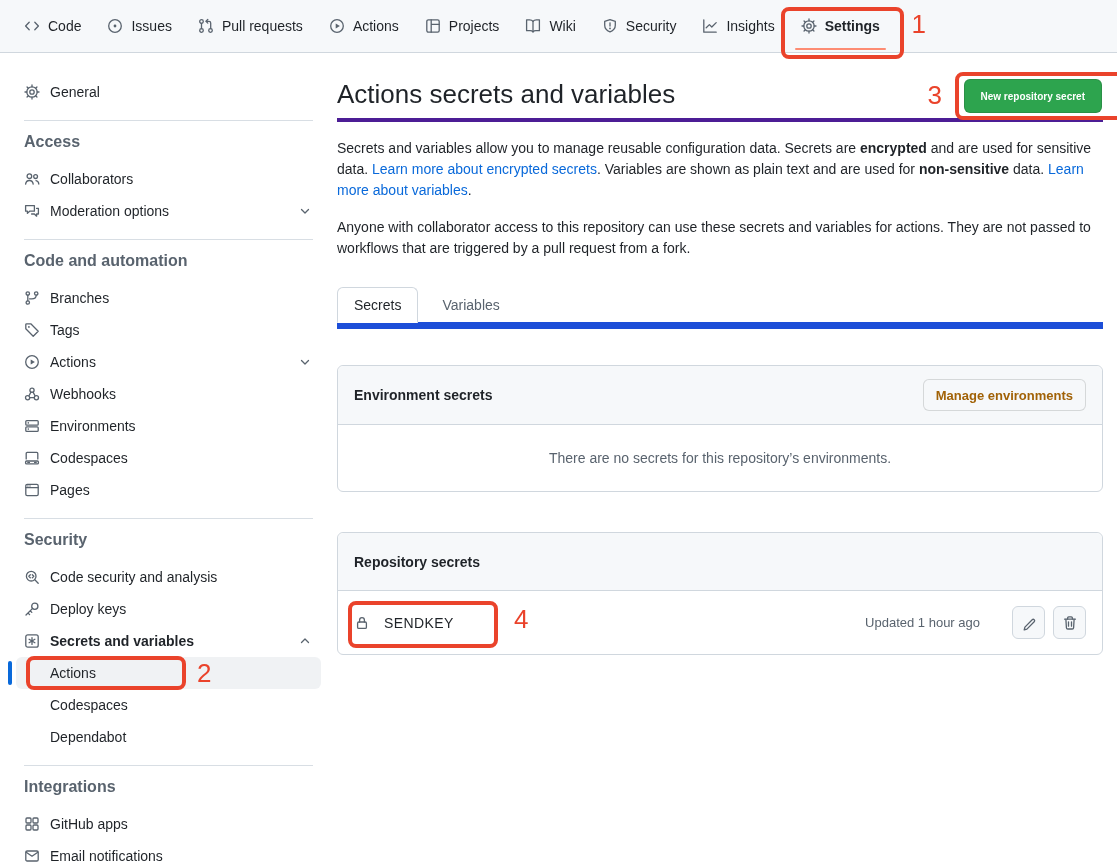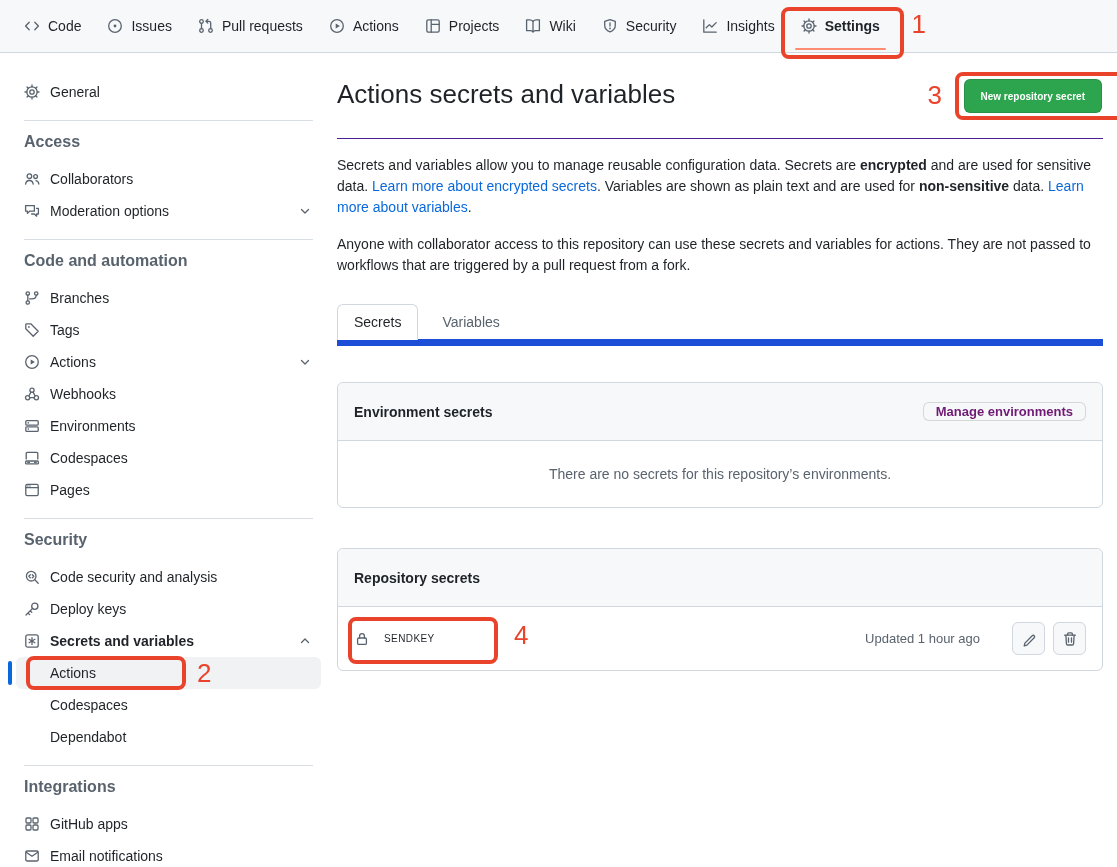--- a/index.html
+++ b/index.html
@@ -35,21 +35,21 @@
   .srow.selected { background:rgba(208,215,222,0.32); }
   .srow.selected::before { content:""; position:absolute; left:-8px; top:4px;
     width:4px; height:24px; border-radius:2px; background:#0969da; }
   .shead { font-size:16px; font-weight:700; color:#59636e; padding:0 8px;
     margin:12px 0 12px; }
   .sdivider { border-top:1px solid #d8dee4; margin:12px 8px; }
 
   
   .main { position:absolute; left:337px; top:53px; width:766px; }
   h1.pagetitle { margin-top:26px; font-size:26px; font-weight:400; color:#1f2328;
-    padding-bottom:28px; border-bottom:1px solid #4c1d95; }
+    padding-bottom:8px; border-bottom:4px solid #4c1d95; }
   .para { margin-top:16px; font-size:14px; line-height:21px; color:#1f2328; }
   .para .b { font-weight:700; }
   .para a { color:#0969da; text-decoration:none; cursor:pointer; }
 
   .btn-wrap { position:absolute; top:26px; right:1px; }
   .btn-green { display:flex; align-items:center; justify-content:center;
     height:34px; padding:0 16px; background:#2da44e; color:#ffffff;
     font-size:10px; font-weight:700; border:1px solid rgba(27,31,36,0.15);
     border-radius:6px; cursor:pointer; white-space:nowrap;
     font-family:"Liberation Sans", sans-serif; }
@@ -61,29 +61,29 @@
     border-radius:6px 6px 0 0; margin-bottom:-1px; color:#1f2328; }
   .tab.inactive { color:#59636e; margin-left:8px; }
 
   .box { border:1px solid #d0d7de; border-radius:6px; background:#ffffff; }
   .box-env { margin-top:36px; }
   .box-repo { margin-top:40px; }
   .box-head { display:flex; align-items:center; justify-content:space-between;
     background:#f6f8fa; border-bottom:1px solid #d0d7de; border-radius:6px 6px 0 0;
     padding:13px 16px; min-height:58px; }
   .box-title { font-size:14px; font-weight:700; color:#1f2328; }
-  .btn-default { display:flex; align-items:center; height:19px; padding:0 12px;
+  .btn-default { display:flex; align-items:center; height:32px; padding:0 12px;
     background:#f6f8fa; border:1px solid rgba(27,31,36,0.15); border-radius:6px;
-    font-size:13px; font-weight:700; color:#701a75; cursor:pointer;
+    font-size:13px; font-weight:700; color:#a16207; cursor:pointer;
     font-family:"Liberation Sans", sans-serif; }
   .blankslate { padding:25px 16px; text-align:center; font-size:14px; color:#59636e; }
 
   .secret-row { display:flex; align-items:center; padding:15px 16px; }
   .secret-id { position:relative; display:flex; align-items:center; }
-  .secret-name { margin-left:14px; font-size:10px; color:#1f2328; letter-spacing:0.4px; }
+  .secret-name { margin-left:14px; font-size:14px; color:#1f2328; letter-spacing:0.4px; }
   .updated { margin-left:auto; color:#59636e; font-size:13px; margin-right:24px; }
   .iconbtn { width:33px; height:33px; display:flex; align-items:center;
     justify-content:center; background:#f6f8fa; border:1px solid #d0d7de;
     border-radius:6px; margin-left:8px; cursor:pointer; }
 
   
   .ann-box { position:absolute; border:4px solid #ea432b; border-radius:8px;
     pointer-events:none; }
   .ann-num { position:absolute; color:#ea432b; font-size:26px; font-weight:500;
     pointer-events:none; line-height:1; }

